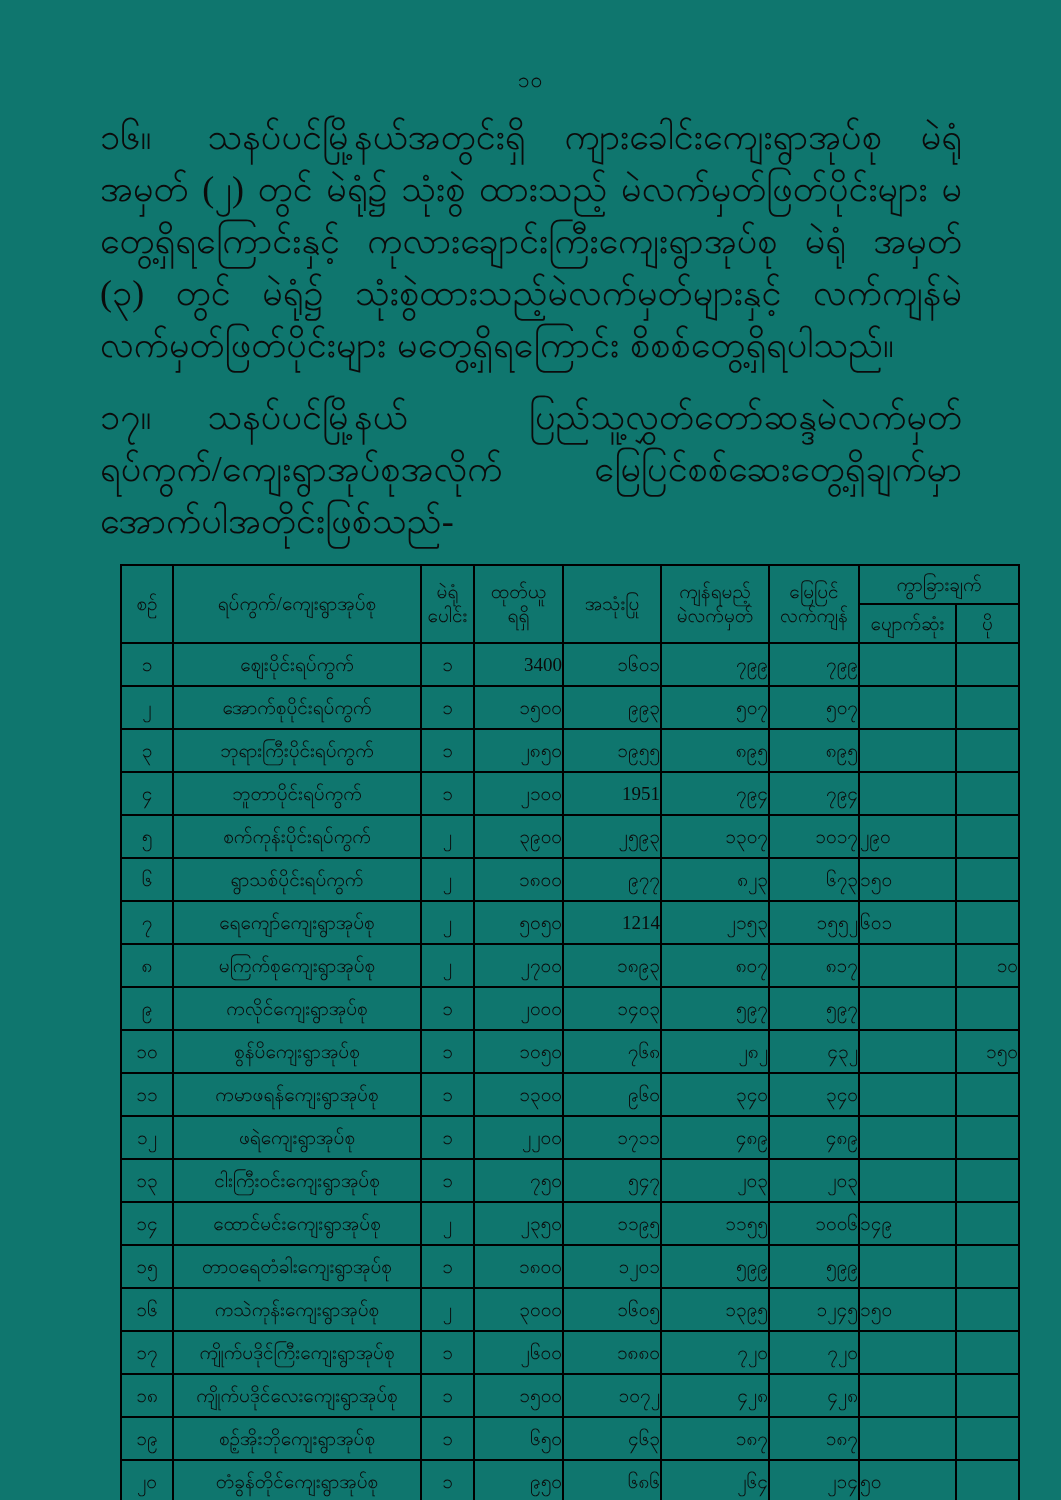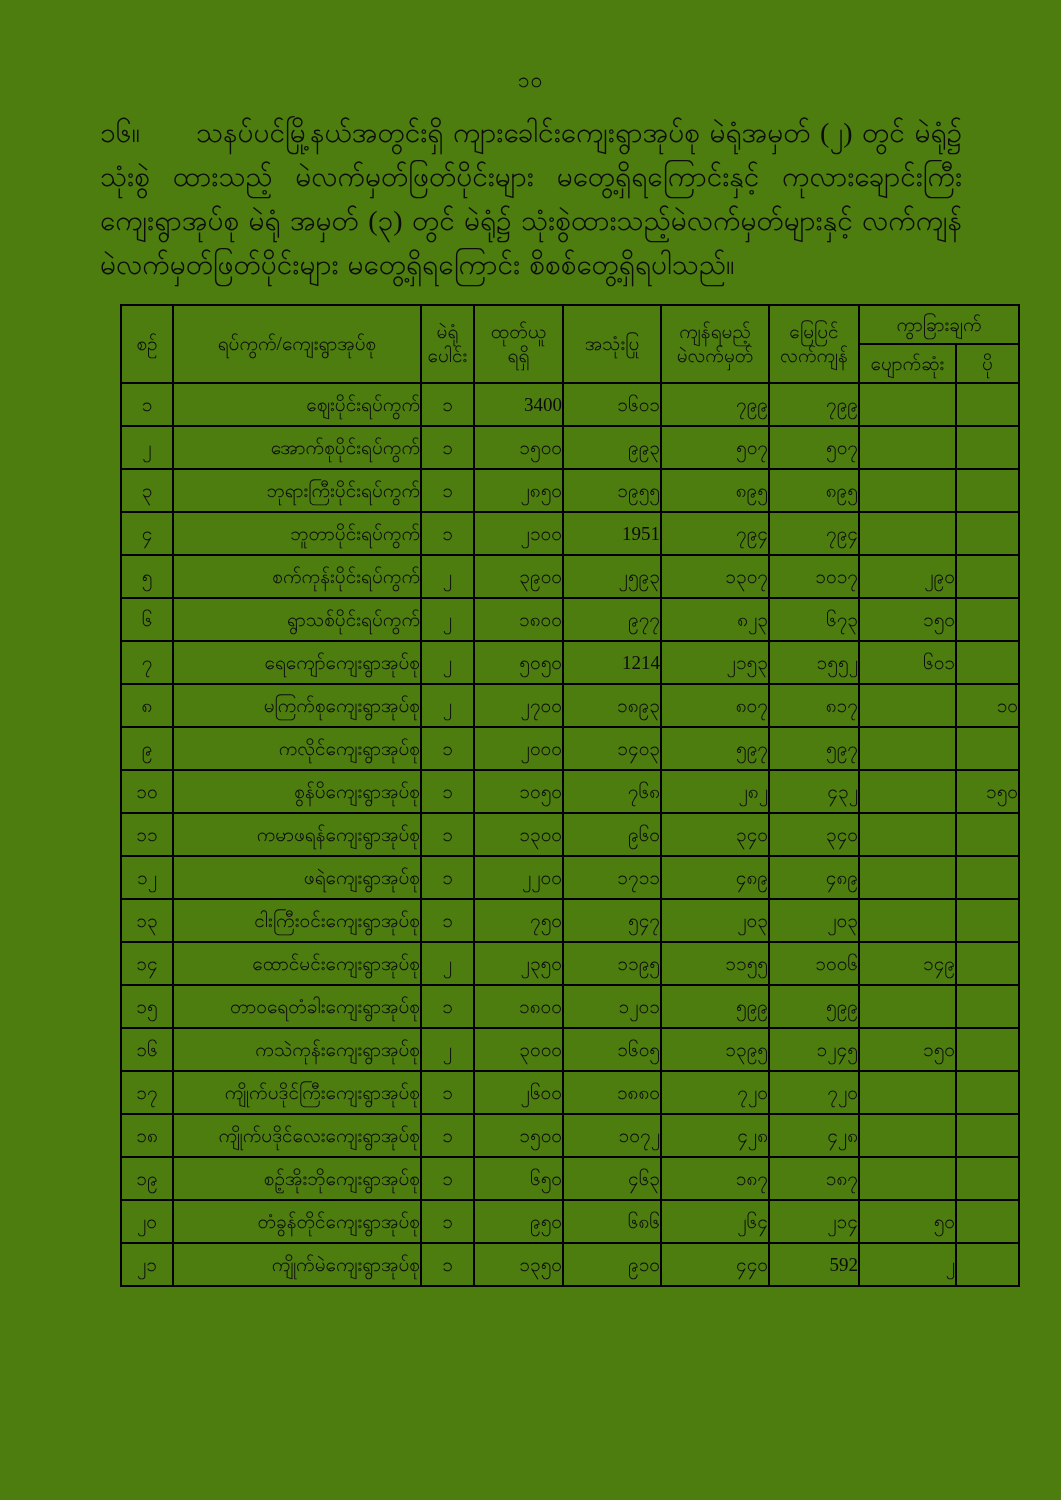--- a/index.html
+++ b/index.html
@@ -6,32 +6,32 @@
   body{
     width:1061px;height:1500px;
     background:#ffffff;
     color:#0b0b0b;
     font-family:"Liberation Serif", serif;
     position:relative;
     overflow:hidden;
   }
   .page{
     position:absolute;inset:0;
-    background:#4d7c0f;
+    background:#0f766e;
   }
   .page-number{
     text-align:center;
     padding-top:66px;
     font-size:21px;
     letter-spacing:1px;
   }
   .para{
     margin:0 99px 0 100px;
-    font-size:28px;
-    line-height:44px;
+    font-size:36px;
+    line-height:52px;
     text-align:justify;
     text-justify:inter-word;
     word-spacing:2px;
   }
   .para-16{margin-top:14px;}
   .para-17{margin-top:20px;}
   .para-num{margin-right:56px;}
   .doc-table{
     margin:17px 0 0 120px;
     border-collapse:collapse;
@@ -57,37 +57,38 @@
   col.c-no{width:52px;}
   col.c-name{width:248px;}
   col.c-stations{width:53px;}
   col.c-received{width:89px;}
   col.c-used{width:98px;}
   col.c-remain{width:108px;}
   col.c-ground{width:90px;}
   col.c-missing{width:97px;}
   col.c-extra{width:63px;}
   .col-no{text-align:center;}
-  .col-name{text-align:right;padding-left:5px;}
+  .col-name{text-align:center;padding-left:5px;}
   .col-stations{text-align:center;}
   .col-received,.col-used,.col-remain,.col-ground{
     text-align:right;padding-right:13px;
   }
-  .col-missing{text-align:right;padding-right:9px;}
+  .col-missing{padding-right:9px;}
   .col-extra{text-align:right;padding-right:7px;}
 </style>
 </head>
 <body>
 
 <div class="page">
 
   <div class="page-number">၁၀</div>
 
   <p class="para para-16"><span class="para-num">၁၆။</span><span>သနပ်ပင်မြို့နယ်အတွင်းရှိ ကျားခေါင်းကျေးရွာအုပ်စု မဲရုံအမှတ် (၂) တွင် မဲရုံ၌ သုံးစွဲ ထားသည့် မဲလက်မှတ်ဖြတ်ပိုင်းများ မတွေ့ရှိရကြောင်းနှင့် ကုလားချောင်းကြီးကျေးရွာအုပ်စု မဲရုံ အမှတ် (၃) တွင် မဲရုံ၌ သုံးစွဲထားသည့်မဲလက်မှတ်များနှင့် လက်ကျန်မဲလက်မှတ်ဖြတ်ပိုင်းများ မတွေ့ရှိရကြောင်း စိစစ်တွေ့ရှိရပါသည်။</span></p>
 
+  <p class="para para-17"><span class="para-num">၁၇။</span><span>သနပ်ပင်မြို့နယ် ပြည်သူ့လွှတ်တော်ဆန္ဒမဲလက်မှတ် ရပ်ကွက်/ကျေးရွာအုပ်စုအလိုက် မြေပြင်စစ်ဆေးတွေ့ရှိချက်မှာ အောက်ပါအတိုင်းဖြစ်သည်-</span></p>
 
   <table class="doc-table">
     <colgroup>
       <col class="c-no">
         <col class="c-name">
         <col class="c-stations">
       <col class="c-received">
         <col class="c-used">
         <col class="c-remain">
       <col class="c-ground">

